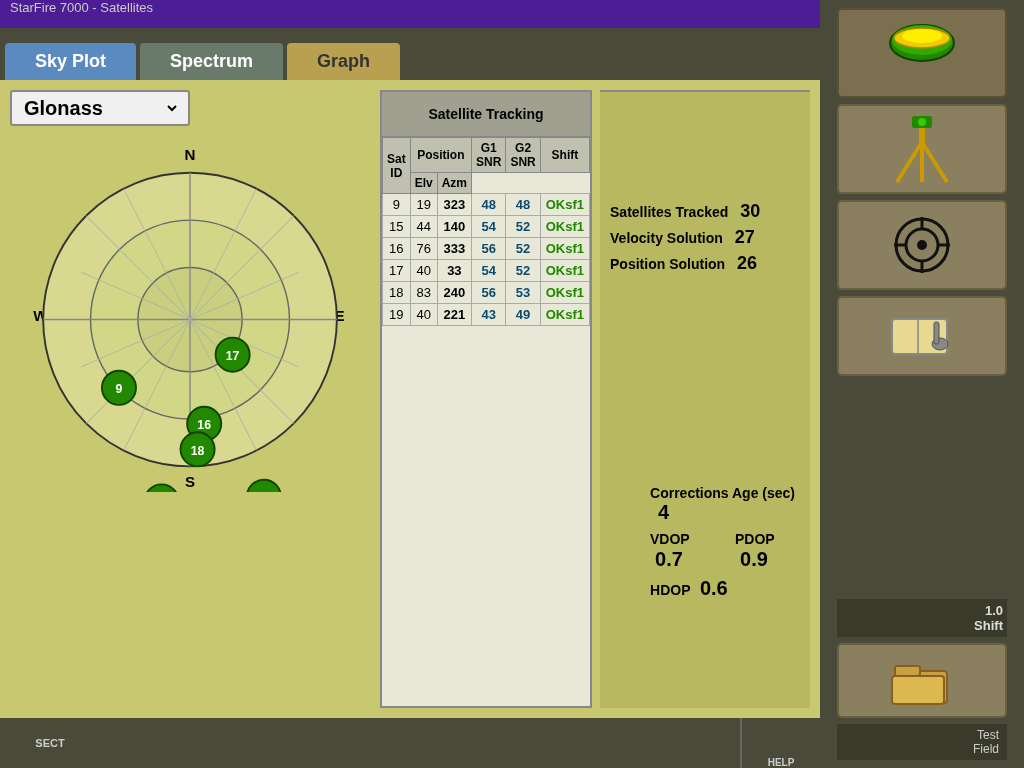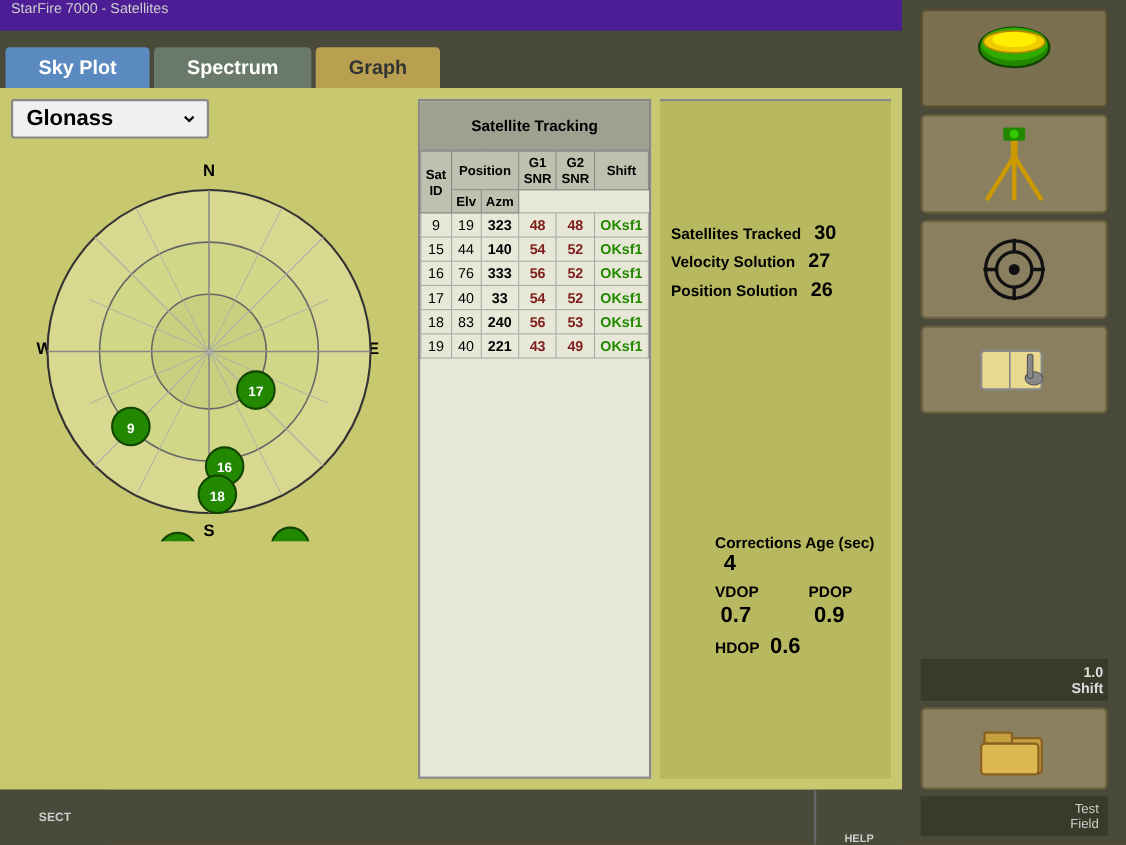--- a/index.html
+++ b/index.html
@@ -140,21 +140,21 @@
       font-size: 12px;
     }
     .sat-table td {
       border: 1px solid #aaa;
       padding: 3px 5px;
       text-align: center;
     }
     .sat-table .col-id { color: #000; }
     .sat-table .col-elv { color: #000; }
     .sat-table .col-azm { color: #000; font-weight: bold; }
-    .sat-table .col-snr { color: #7f1d1d; font-weight: bold; }
+    .sat-table .col-snr { color: #0c4a6e; font-weight: bold; }
     .sat-table .col-status { color: #228800; font-weight: bold; }
 
     
     .bottom-bar {
       position: absolute;
       bottom: 0;
       left: 0;
       width: 820px;
       height: 50px;
       background: #4a4a3a;

